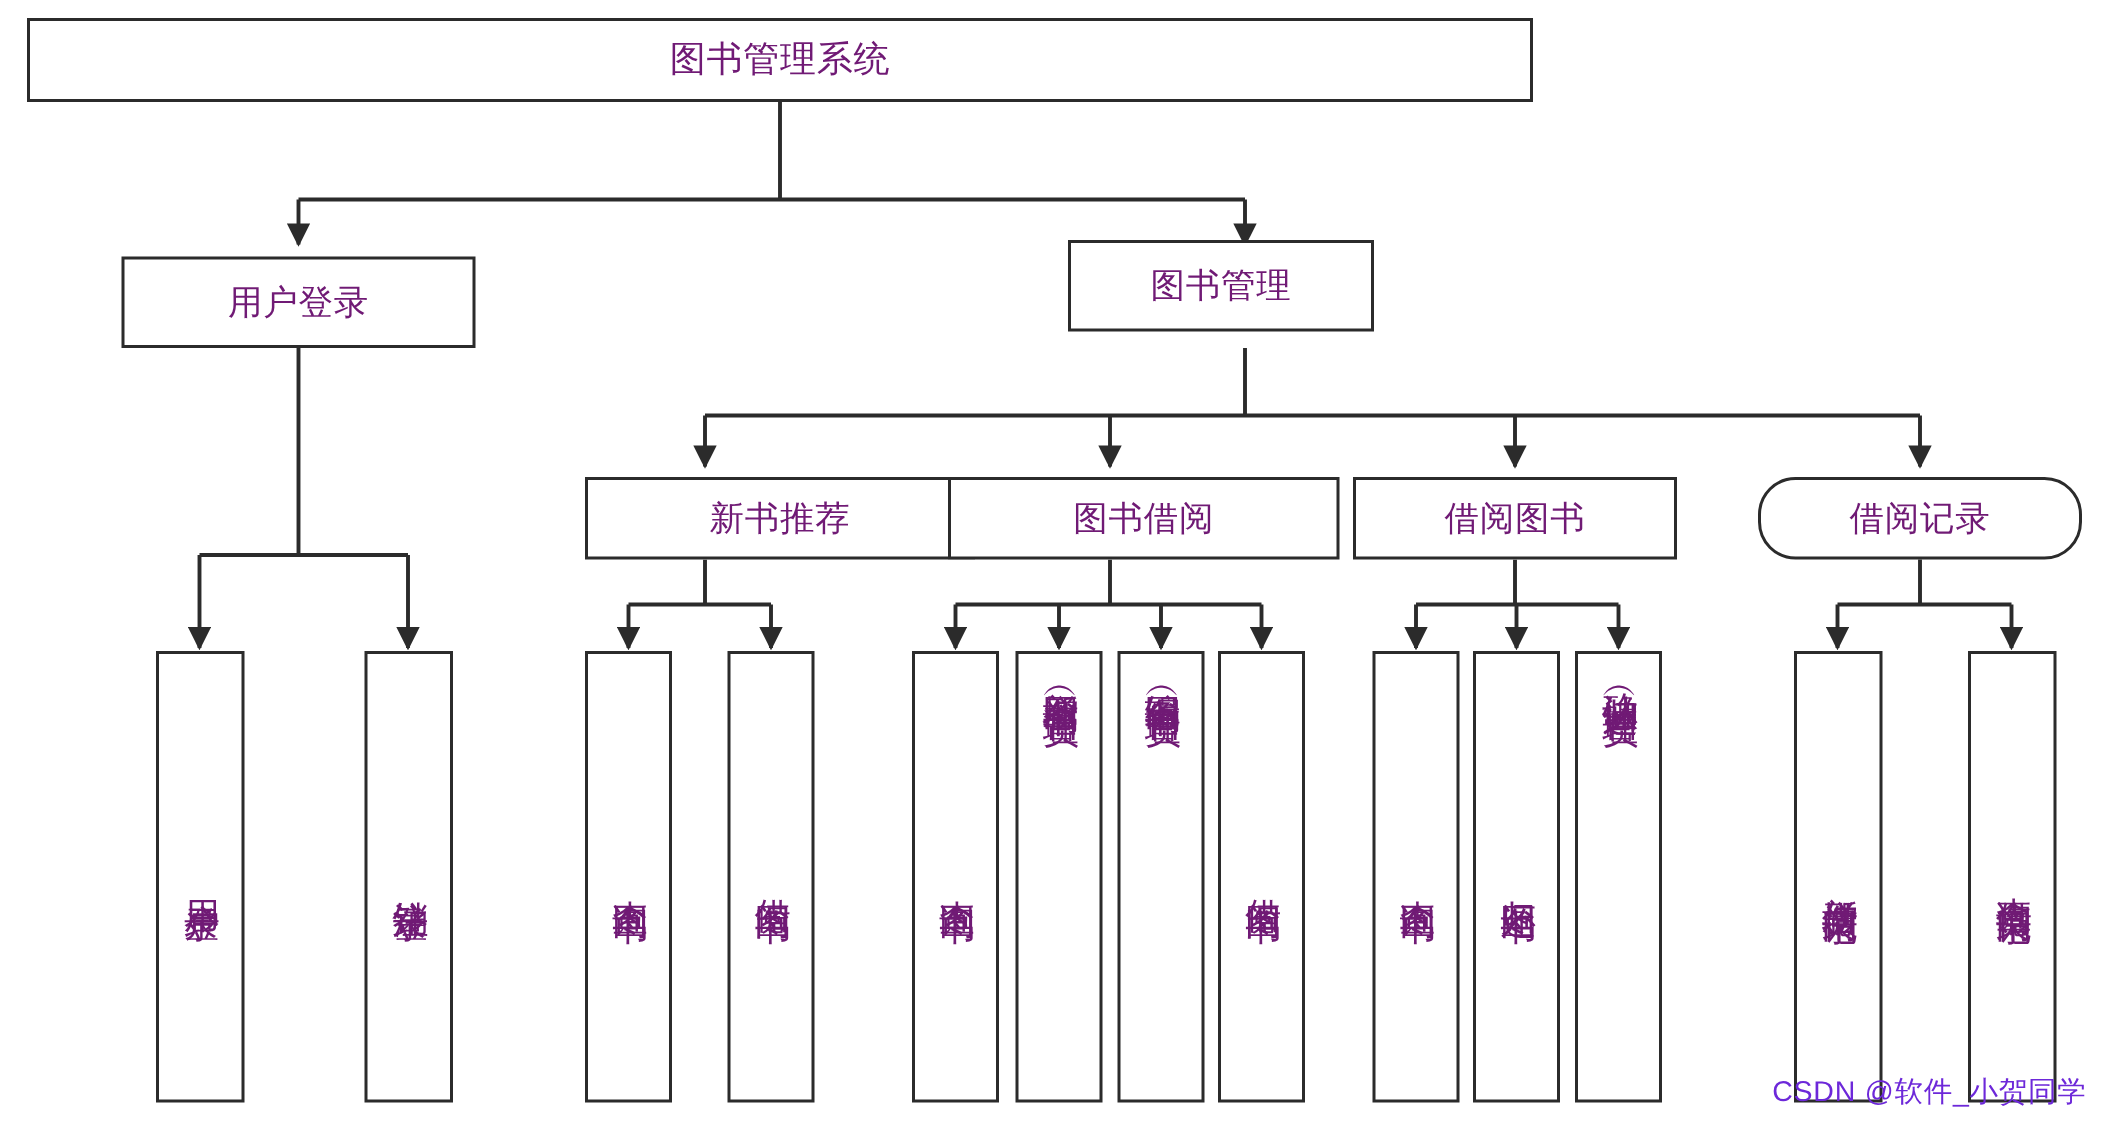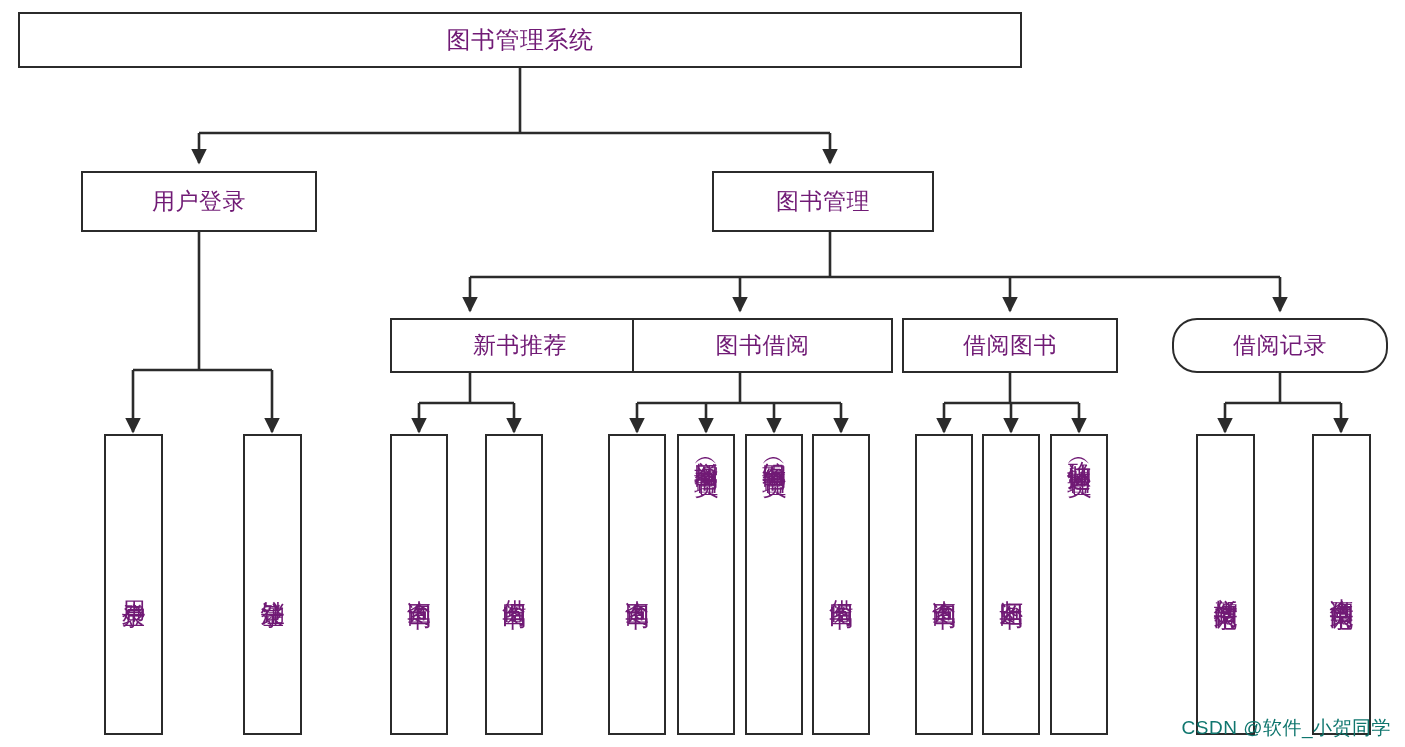--- a/index.html
+++ b/index.html
@@ -67,21 +67,21 @@
   }
   .node.vert.centered {
     align-items: center;
     padding-top: 0;
   }
   .watermark {
     position: absolute;
     right: 14px;
     bottom: 6px;
     font-size: 19px;
-    color: #0f766e;
+    color: #6d28d9;
     letter-spacing: 0.5px;
     z-index: 3;
     white-space: nowrap;
     margin-left: 35px;
   }
 </style>
 </head>
 <body>
 
 <div id="canvas">
@@ -137,21 +137,21 @@
   </svg>
 
   <div class="node horiz root" style="left:18px; top:12px; width:1004px; height:56px;">
     <span class="node-label">图书管理系统</span>
   </div>
 
   <div class="node horiz" style="left:81px; top:171px; width:236px; height:61px;">
     <span class="node-label">用户登录</span>
   </div>
 
-  <div class="node horiz" style="left:712px; top:171px; width:222px; height:61px;">
+  <div class="node horiz" style="left:712px; top:160px; width:204px; height:61px;">
     <span class="node-label">图书管理</span>
   </div>
 
   <div class="node horiz" style="left:370px; top:318px; width:260px; height:55px;margin-left:20px;">
     <span class="node-label">新书推荐</span>
   </div>
 
   <div class="node horiz" style="left:632px; top:318px; width:261px; height:55px;">
     <span class="node-label">图书借阅</span>
   </div>

